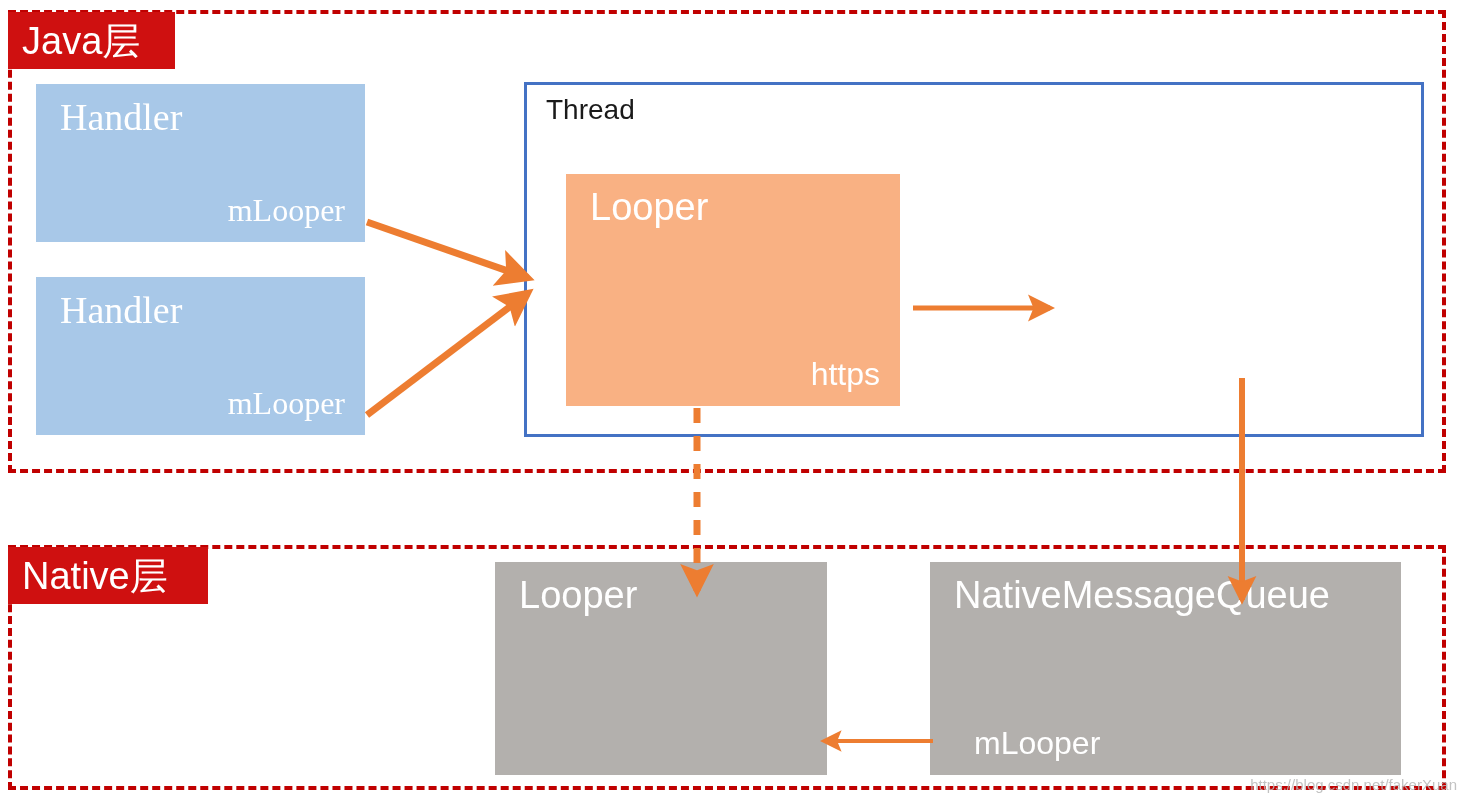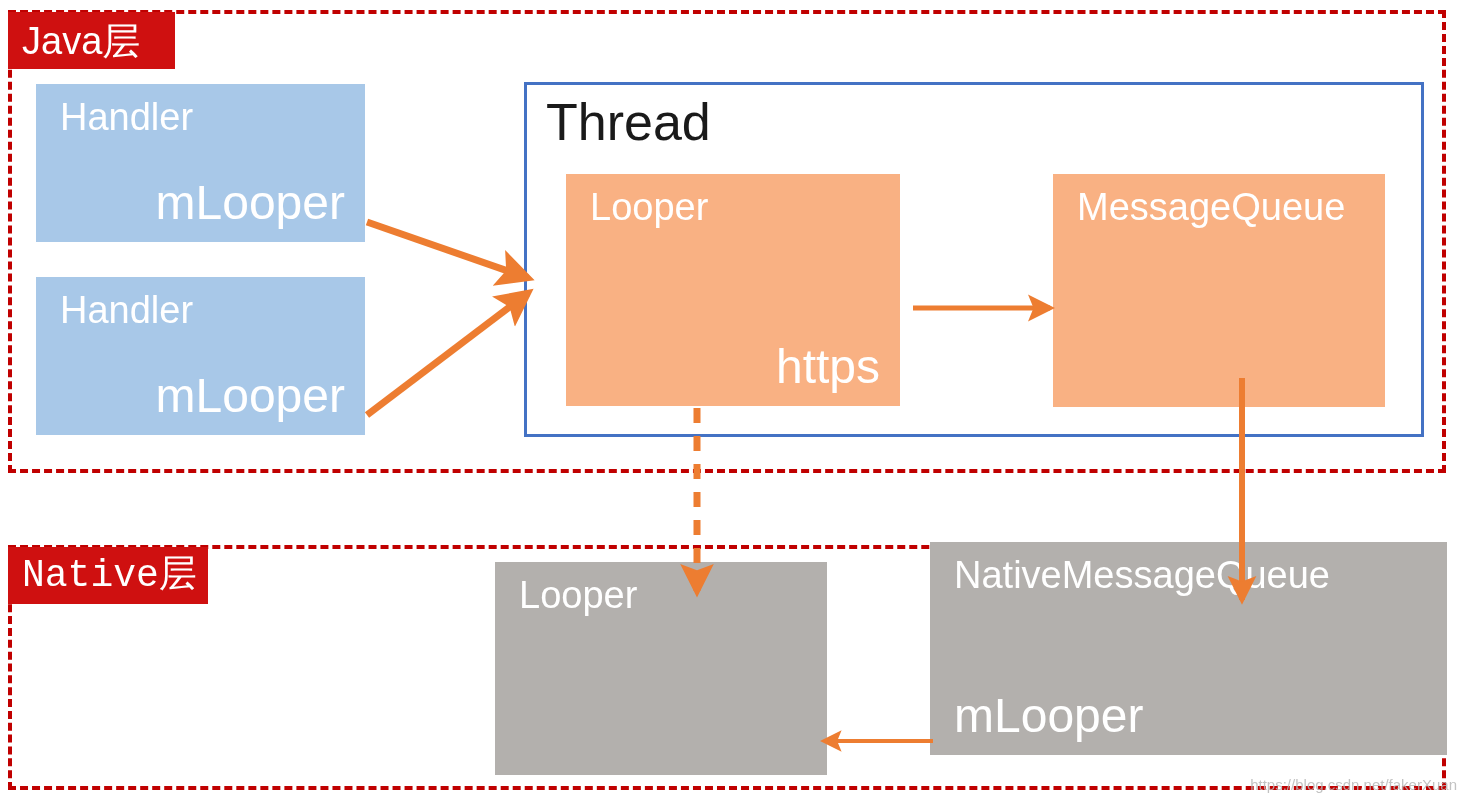--- a/index.html
+++ b/index.html
@@ -34,36 +34,36 @@
     align-items:center;
     padding:6px 14px;
     box-sizing:border-box;
     font-size:38px;
     line-height:1;
     letter-spacing:0px;
     white-space:nowrap;
     z-index:6;
   }
   #java-badge{   left:8px; top:12px;  width:167px; height:57px; }
-  #native-badge{ left:8px; top:547px; width:200px; height:57px;font-family:Liberation Mono, monospace; }
+  #native-badge{ left:8px; top:547px; width:200px; height:57px; }
 
   
   #thread-box{
     position:absolute;
     left:524px; top:82px;
     width:900px; height:355px;
     border:3px solid #4472c4;
     box-sizing:border-box;
     background:#ffffff;
     z-index:2;
   }
   #thread-title{
     position:absolute;
     left:546px; top:96px;
-    font-size:52px;
+    font-size:28px;
     color:#1a1a1a;
     line-height:1;
     z-index:3;
     white-space:nowrap;
   }
 
   
   .node{
     position:absolute;
     box-sizing:border-box;
@@ -74,38 +74,39 @@
     left:24px; top:14px;
     color:#ffffff;
     font-size:38px;
     line-height:1.05;
     white-space:nowrap;
   }
   .node .node-field{
     position:absolute;
     right:20px; bottom:14px;
     color:#ffffff;
-    font-size:48px;
+    font-size:32px;
     line-height:1.05;
     white-space:nowrap;
+    margin-left:20px;
   }
   .node .node-field.left{
     left:24px; right:auto;
   }
 
-  .blue{ background:#a8c8e8; }
+  .blue{ background:#a8c8e8;font-family:Liberation Serif, serif; }
   .orange{ background:#f9b183; }
   .grey{ background:#b3b0ad; }
 
   #handler-1{ left:36px;  top:84px;  width:329px; height:158px; }
   #handler-2{ left:36px;  top:277px; width:329px; height:158px; }
   #looper-java{ left:566px; top:174px; width:334px; height:232px; }
   #message-queue{ left:1053px; top:174px; width:332px; height:233px; }
   #looper-native{ left:495px; top:562px; width:332px; height:213px; }
-  #native-message-queue{ left:930px; top:542px; width:517px; height:213px; }
+  #native-message-queue{ left:930px; top:562px; width:471px; height:213px; }
 
   
   #arrows{
     position:absolute;
     left:0; top:0;
     width:1463px; height:801px;
     z-index:5;
     pointer-events:none;
   }
 
@@ -140,23 +141,20 @@
   </div>
 
   <div id="thread-box"></div>
   <div id="thread-title">Thread</div>
 
   <div class="node orange" id="looper-java">
     <span class="node-title">Looper</span>
     <span class="node-field">https</span>
   </div>
 
-  <div class="node orange" id="message-queue">
-    <span class="node-title">MessageQueue</span>
-  </div>
 
   <div class="node grey" id="looper-native">
     <span class="node-title">Looper</span>
   </div>
 
   <div class="node grey" id="native-message-queue">
     <span class="node-title">NativeMessageQueue</span>
     <span class="node-field left">mLooper</span>
   </div>
 

